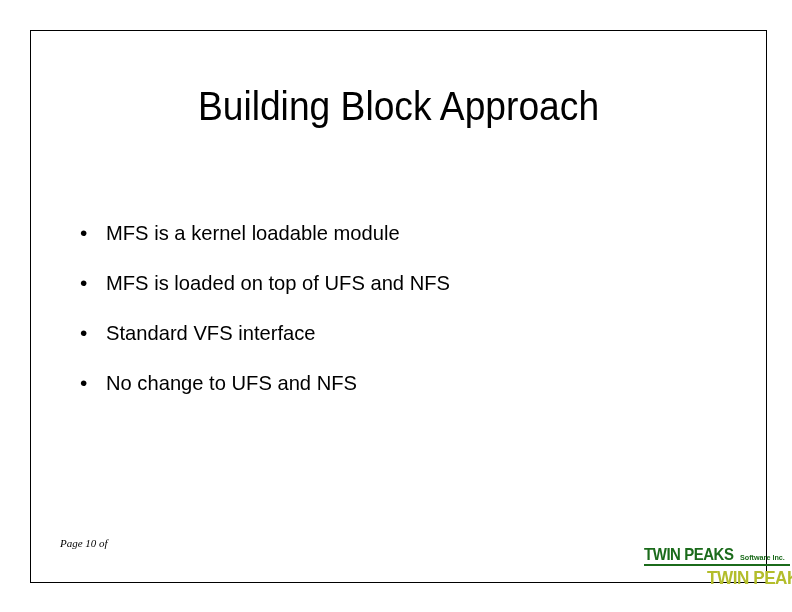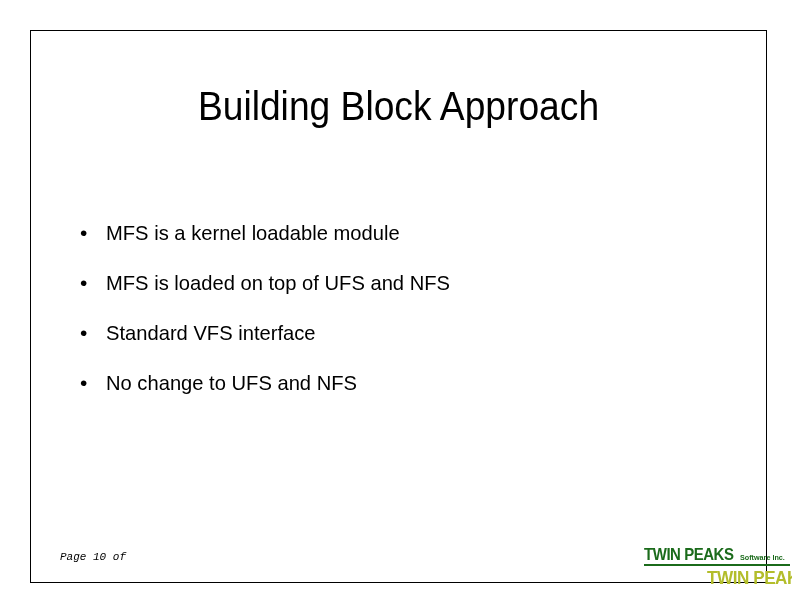--- a/index.html
+++ b/index.html
@@ -81,26 +81,26 @@
     font-family: "Liberation Sans", sans-serif;
     transform: scaleX(0.96);
     transform-origin: left top;
     white-space: nowrap;
   }
 
   
   .page-number {
     position: absolute;
     left: 60px;
-    top: 550px;
+    top: 536px;
     font-size: 11px;
     line-height: 14px;
     font-style: italic;
     color: #000000;
-    font-family: Liberation Mono, monospace;
+    font-family: Liberation Serif, serif;
     white-space: nowrap;
   }
 
   
   .logo-primary {
     position: absolute;
     left: 644px;
     top: 546px;
     display: flex;
     align-items: baseline;

